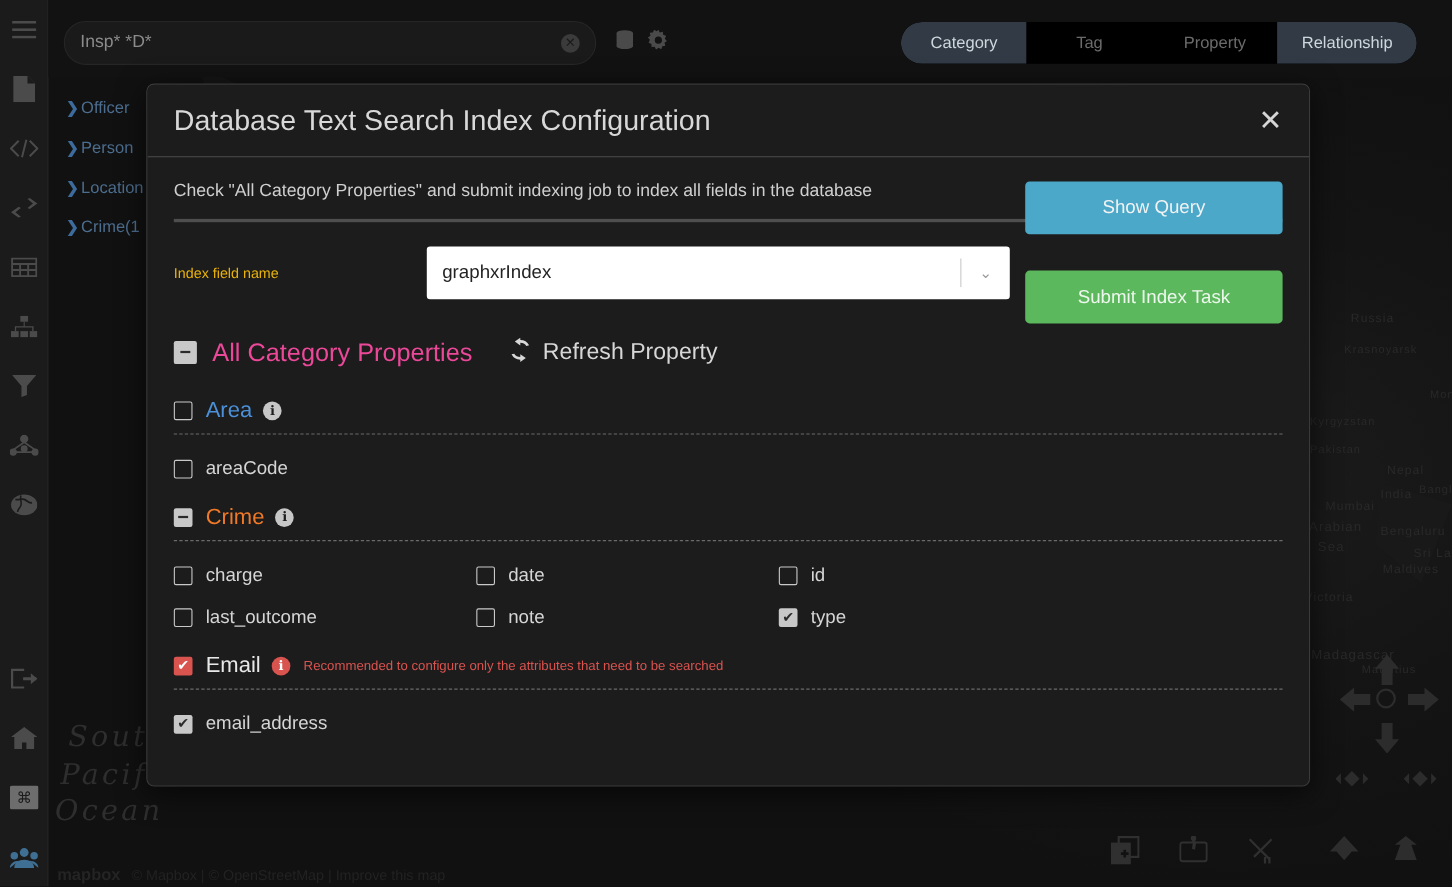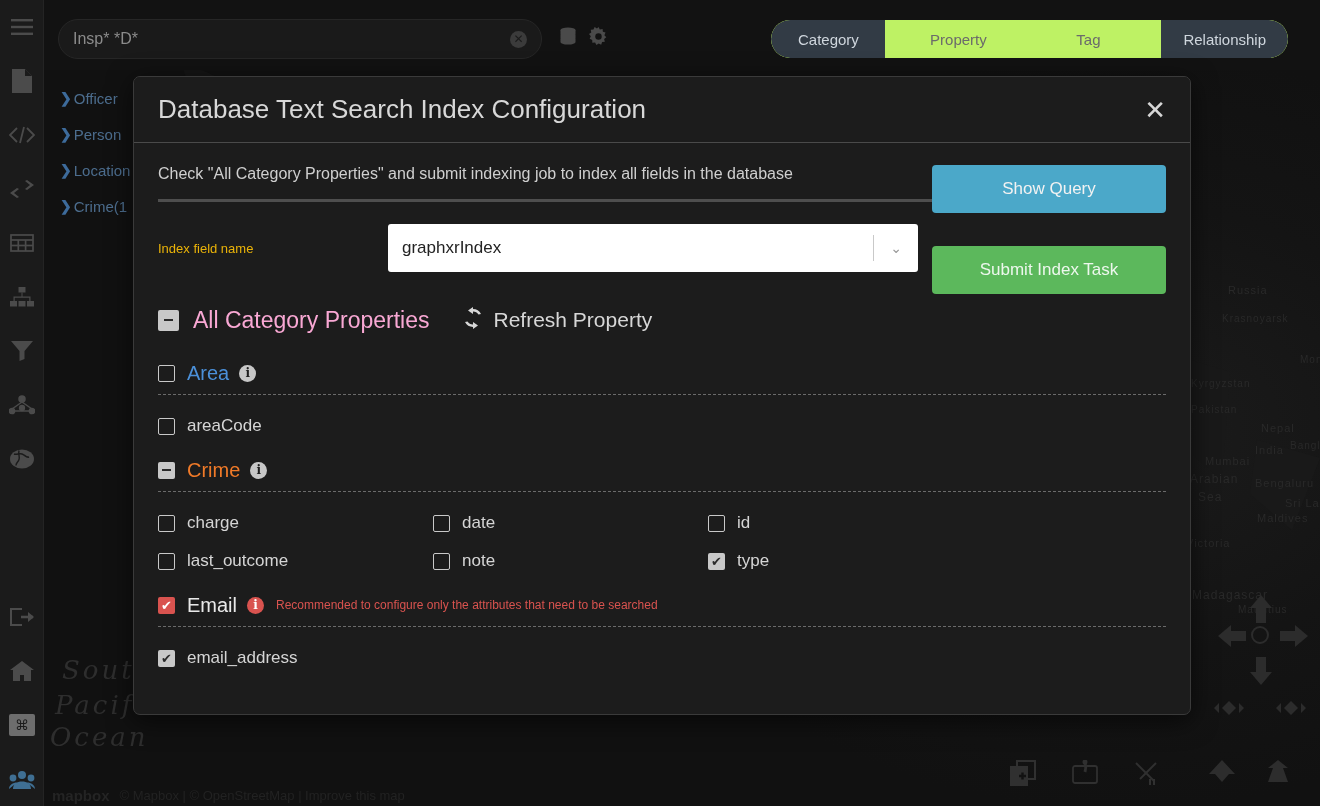--- a/index.html
+++ b/index.html
@@ -62,21 +62,21 @@
     cursor: pointer; flex: 0 0 auto; font-family: "DejaVu Sans", sans-serif;
   }
   .top-icon {
     position: absolute; top: 27px; color: #4a4a4a; cursor: pointer;
   }
   #db-icon { left: 515px; }
   #gear-icon { left: 545px; }
 
   .tabs {
     position: absolute; right: 32px; top: 20px; height: 38px;
-    background: #bef264; border-radius: 19px; display: flex; overflow: hidden; gap: 16px;
+    background: #000000; border-radius: 19px; display: flex; overflow: hidden;
   }
   .tab {
     display: flex; align-items: center; justify-content: center;
     padding: 0 22px; font-size: 15px; color: #6b6b6b; cursor: pointer;
     min-width: 114px;
   }
   .tab.active { background: #323b45; color: #cfd6dd; }
   .tab:first-child { border-radius: 19px 0 0 19px; }
   .tab:last-child { border-radius: 0 19px 19px 0; }
 
@@ -126,21 +126,21 @@
   .btn-query {
     position: absolute; right: 24px; top: 22px; width: 234px; height: 48px;
     background: #4ba8c9; color: #f2f2f2;
   }
   .btn-submit {
     position: absolute; right: 24px; top: 103px; width: 234px; height: 48px;
     background: #5cb85c; color: #edf7ed;
   }
 
   .row-all { display: flex; align-items: center; height: 60px; margin-top: 18px; }
-  .all-label { color: #f9a8d4; font-size: 23px; margin-left: 14px; }
+  .all-label { color: #ec4899; font-size: 23px; margin-left: 14px; }
   .refresh { display: flex; align-items: center; margin-left: 32px; cursor: pointer; color: #d7d7d7; }
   .refresh-label { font-size: 21px; margin-left: 10px; }
 
   
   .cb { width: 17px; height: 17px; flex: 0 0 auto; border-radius: 2px; cursor: pointer;
         display: flex; align-items: center; justify-content: center; }
   .cb.off { border: 1.6px solid #c9c9c9; background: transparent; }
   .cb.on  { background: #c8c8c8; color: #2a2a2a; font-size: 13px; line-height: 1;
             font-family: "DejaVu Sans", sans-serif; }
   .cb.on-red { background: #d9534f; color: #fff; font-size: 13px; line-height: 1;
@@ -339,22 +339,22 @@
         </svg>
     </span>
     <span class="top-icon" id="gear-icon">
       <svg width="19" height="19" viewBox="0 0 20 20" fill="currentColor">
           <path d="M10 0l1.4 2.6 2.9-.6.3 2.9 2.8 1-1.2 2.7 2 2.2-2.3 1.8.8 2.8-2.9.4-1 2.8-2.6-1.3-2.4 1.6-1.4-2.6-2.9.2-.1-2.9-2.7-1.2L1.9 9.7 0 7.4l2.4-1.6-.6-2.9 2.9-.2L5.9.1l2.5 1.4z"></path>
           <circle cx="10" cy="10" r="3.4" fill="#121212"></circle>
         </svg>
     </span>
     <div class="tabs" id="tabs-container">
         <div class="tab active">Category</div>
+        <div class="tab">Tag</div>
         <div class="tab">Property</div>
-        <div class="tab">Tag</div>
         <div class="tab active">Relationship</div>
       </div>
   </div>
 
   <div class="tree" id="tree-container">
       <div class="tree-item">
         <span class="tree-caret">❯</span>
         <span>Officer</span>
       </div>
       <div class="tree-item">

